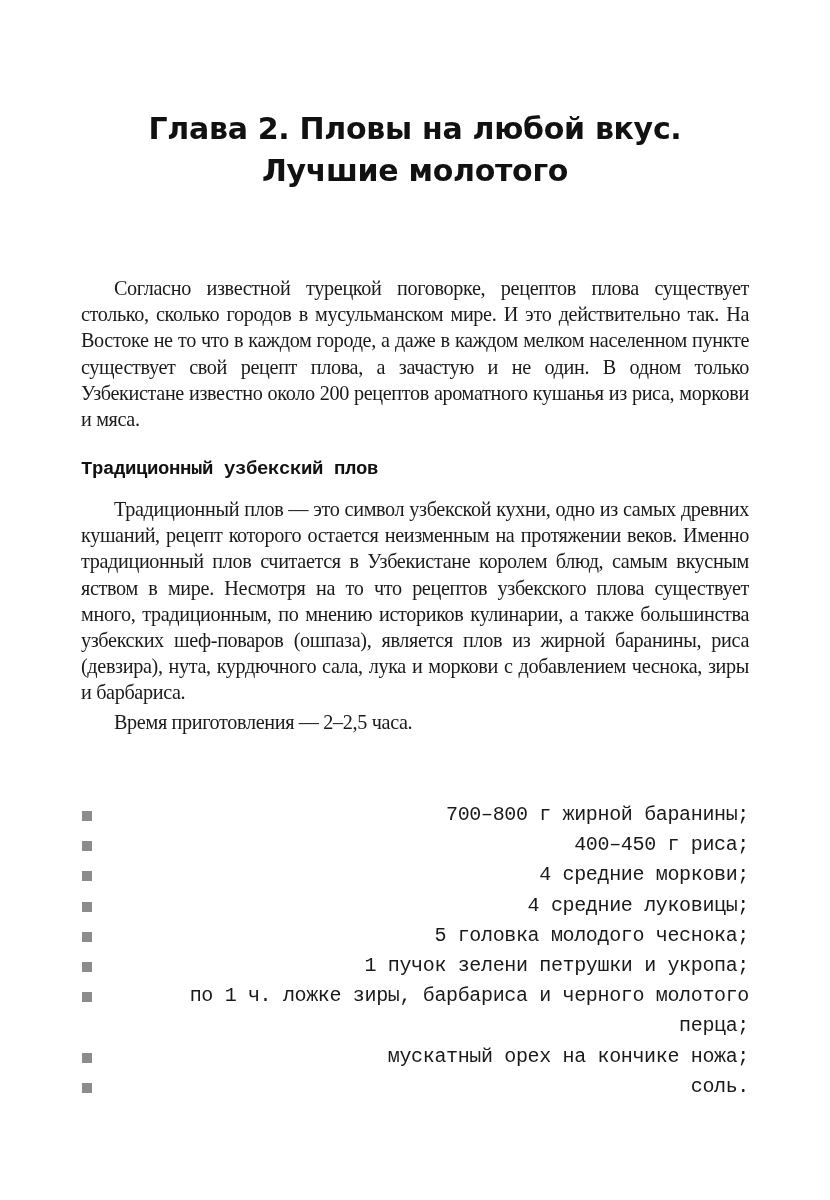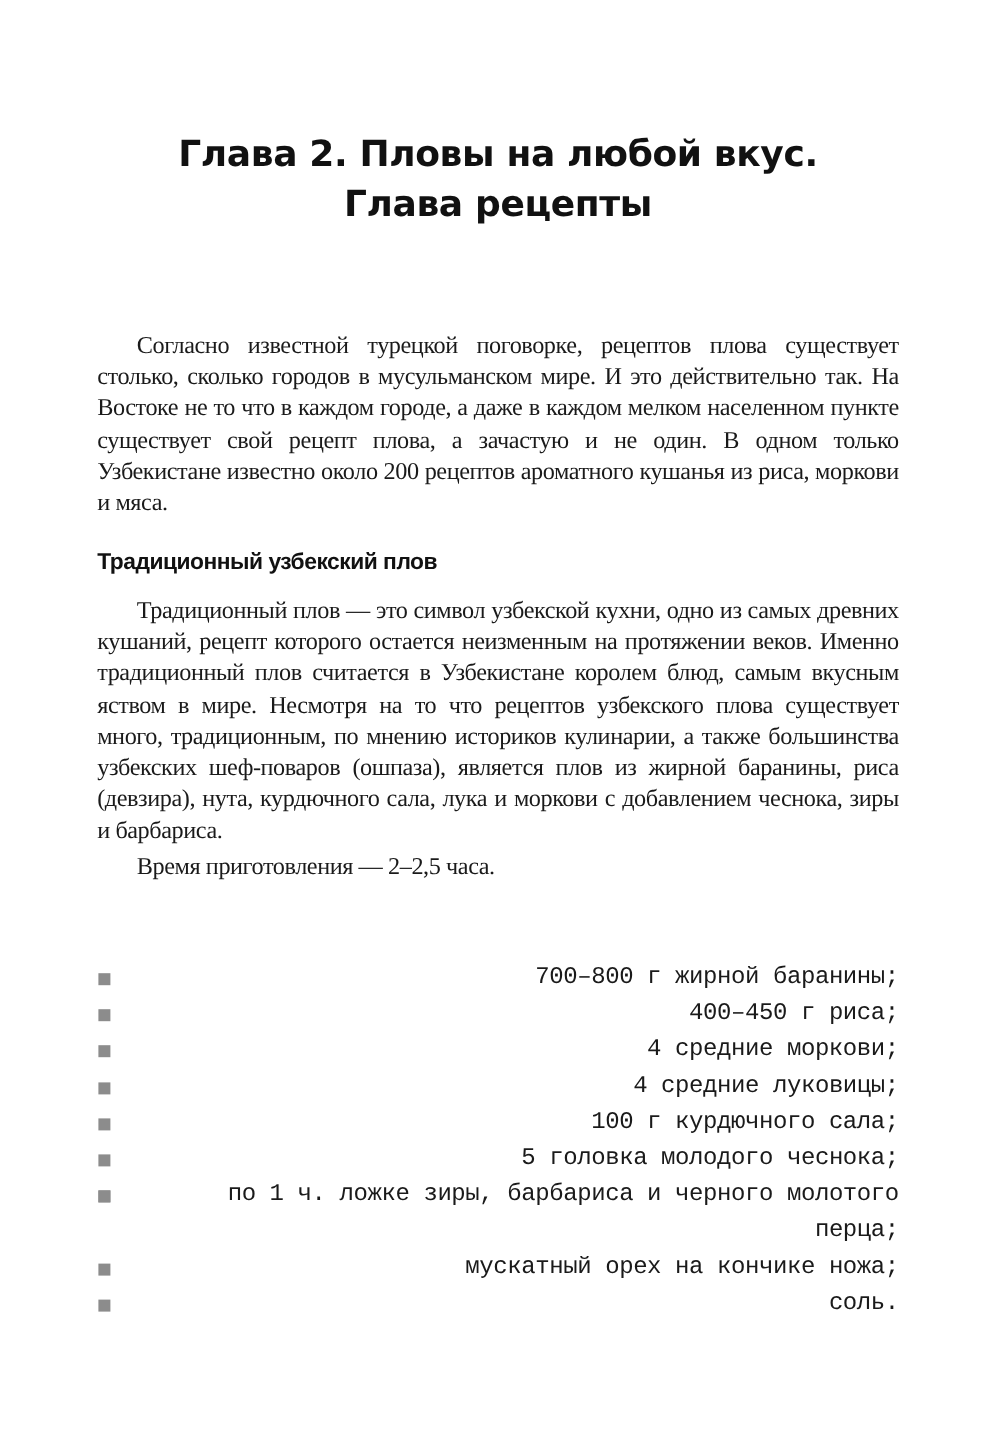--- a/index.html
+++ b/index.html
@@ -11,58 +11,57 @@
     color: #111; letter-spacing: -0.3px; margin: 0;
   }
   .body-text {
     font-family: "Liberation Serif", serif; font-size: 20.2px; line-height: 26.2px;
     text-align: justify; margin: 0; letter-spacing: -0.35px;
   }
   .indent { text-indent: 33px; }
   .intro { position: absolute; left: 0; top: 275px; width: 668px; }
   .section-heading {
     position: absolute; left: 0; top: 456px; margin: 0;
-    font-family: Liberation Sans, sans-serif; font-weight: bold; font-size: 19px; line-height: 26px; color: #111;
+    font-family: Liberation Mono, monospace; font-weight: bold; font-size: 19px; line-height: 26px; color: #111;
     letter-spacing: -0.4px;
   }
   .recipe { position: absolute; left: 0; top: 496px; width: 668px; }
   .time { margin-top: 3px; }
   .ingredients-label { font-style: italic; margin-top: 5px; text-align: left; }
   .ingredients { position: absolute; left: 0; top: 800px; width: 668px; list-style: none; margin: 0; padding: 0; }
   .ingredients li {
     position: relative; padding-left: 29px; font-family: Liberation Mono, monospace;
     font-size: 20px; line-height: 30.2px; letter-spacing: -0.35px; text-align: right;
   }
   .bullet {
     position: absolute; left: 1px; top: 11px; width: 10px; height: 10px; background: #8c8c8c;
   }
 </style>
 </head>
 <body>
 
 <div class="page">
   <h1 class="chapter-title">
     <span>Глава 2. Пловы на любой вкус.</span><br>
-    <span>Глава рецепты</span>
+    <span>Лучшие молотого</span>
   </h1>
 
   <p class="body-text indent intro">Согласно известной турецкой поговорке, рецептов плова существует столько, сколько городов в мусульманском мире. И это действительно так. На Востоке не то что в каждом городе, а даже в каждом мелком населенном пункте существует свой рецепт плова, а зачастую и не один. В одном только Узбекистане известно около 200 рецептов ароматного кушанья из риса, моркови и мяса.</p>
 
   <h2 class="section-heading">Традиционный узбекский плов</h2>
 
   <div class="recipe">
     <p class="body-text indent">Традиционный плов — это символ узбекской кухни, одно из самых древних кушаний, рецепт которого остается неизменным на протяжении веков. Именно традиционный плов считается в Узбекистане королем блюд, самым вкусным яством в мире. Несмотря на то что рецептов узбекского плова существует много, традиционным, по мнению историков кулинарии, а также большинства узбекских шеф-поваров (ошпаза), является плов из жирной баранины, риса (девзира), нута, курдючного сала, лука и моркови с добавлением чеснока, зиры и барбариса.</p>
     <p class="body-text indent time">Время приготовления — 2–2,5 часа.</p>
   </div>
 
   <ul class="ingredients">
     <li><span class="bullet"></span><span>700–800 г жирной баранины;</span></li>
     <li><span class="bullet"></span><span>400–450 г риса;</span></li>
     <li><span class="bullet"></span><span>4 средние моркови;</span></li>
     <li><span class="bullet"></span><span>4 средние луковицы;</span></li>
-    <li><span class="bullet"></span><span>100 г курдючного сала;</span></li>
     <li><span class="bullet"></span><span>5 головка молодого чеснока;</span></li>
-    <li><span class="bullet"></span></li>
+    <li><span class="bullet"></span><span>1 пучок зелени петрушки и укропа;</span></li>
     <li><span class="bullet"></span><span>по 1 ч. ложке зиры, барбариса и черного молотого перца;</span></li>
     <li><span class="bullet"></span><span>мускатный орех на кончике ножа;</span></li>
     <li><span class="bullet"></span><span>соль.</span></li>
   </ul>
 </div>
 
 </body></html>

